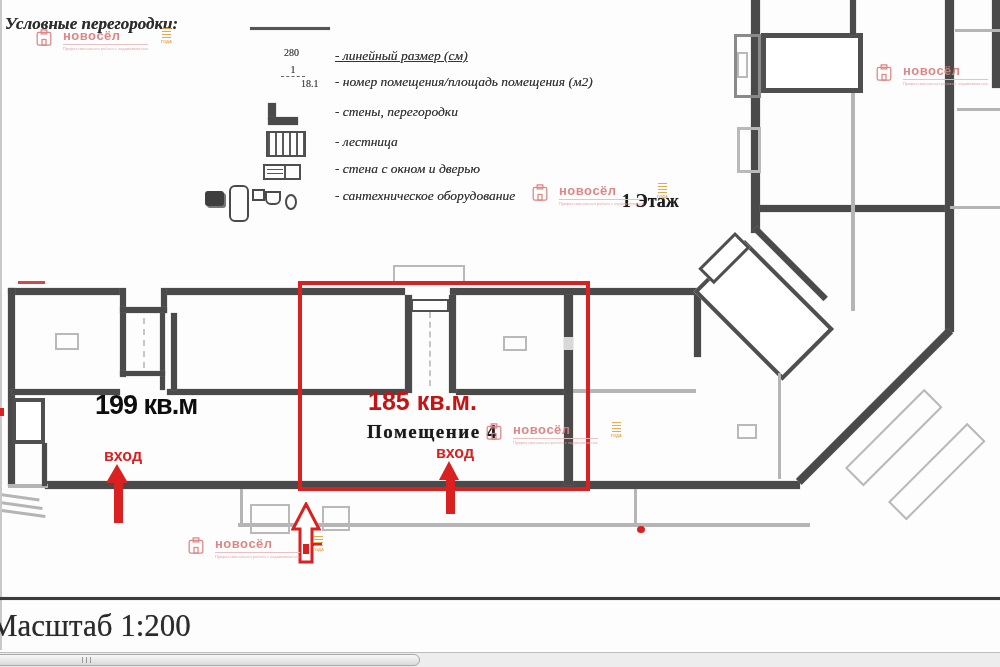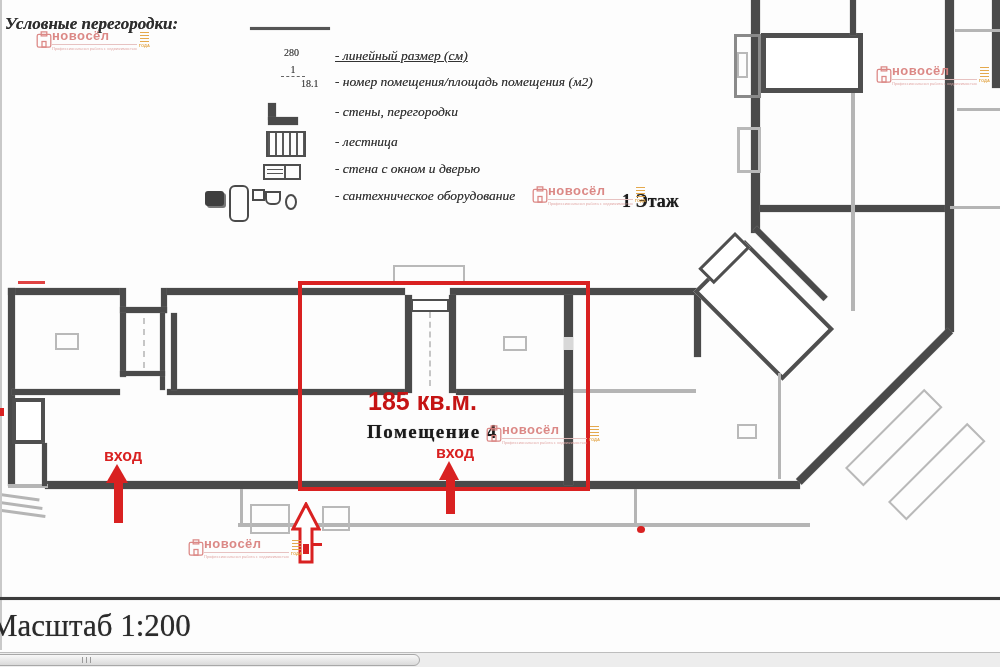--- a/index.html
+++ b/index.html
@@ -38,21 +38,21 @@
 
   
   .red-rect{position:absolute;left:298px;top:281px;width:292px;height:210px;
             border:4px solid #d92121;box-sizing:border-box;z-index:30;}
   .red{position:absolute;background:#d92121;}
   .arrow-head{position:absolute;width:0;height:0;border-left:11px solid transparent;
               border-right:11px solid transparent;border-bottom:19px solid #d92121;}
   .red-dot{position:absolute;left:637px;top:526px;width:8px;height:7px;background:#d92121;border-radius:50%;}
 
   
-  .wm{position:absolute;display:flex;align-items:center;gap:0;opacity:.92;z-index:40;}
+  .wm{position:absolute;display:flex;align-items:flex-start;gap:11px;opacity:.92;z-index:40;}
   .wm-body{display:flex;flex-direction:column;line-height:1;}
   .wm-brand{font:bold 13px "Liberation Sans",sans-serif;color:#d97f7c;letter-spacing:.5px;font-style:normal;}
   .wm-tag{font:4px "Liberation Sans",sans-serif;color:#e0a5a3;text-decoration:none;
           border-top:1px solid #e6bdbc;margin-top:1px;padding-top:1px;white-space:nowrap;}
   .wm-badge{display:flex;flex-direction:column;align-items:center;margin-left:2px;line-height:1;}
   .wm-badge-lines{display:block;width:9px;height:10px;
       background:repeating-linear-gradient(180deg,#e2a23f 0 1px,transparent 1px 3px);}
   .wm-badge em{font:bold 4px "Liberation Sans",sans-serif;color:#e2a23f;font-style:normal;margin-top:1px;}
 
   
@@ -178,20 +178,21 @@
   <div class="vhod" style="left:436px;top:444px;z-index:35;">вход</div>
   <i class="arrow-head" style="left:439px;top:461px;border-left-width:10px;border-right-width:10px;z-index:35;"></i>
   <i class="red" style="left:446px;top:478px;width:9px;height:36px;z-index:35;"></i>
 
   <svg style="position:absolute;left:291px;top:502px;z-index:35;" width="30" height="62" viewBox="0 0 30 62">
     <polygon points="15,2 28,27 21,27 21,60 9,60 9,27 2,27" fill="#ffffff" stroke="#d92121" stroke-width="3"></polygon>
     <rect x="12" y="42" width="6" height="10" fill="#d92121"></rect>
   </svg>
   <i class="red" style="left:312px;top:543px;width:10px;height:3px;z-index:34;"></i>
 
+  <div class="area-black">199 кв.м</div>
   <div class="area-red" style="z-index:36;">185 кв.м.</div>
   <div class="room-name" style="z-index:36;">Помещение 4</div>
 
   <div class="wm" style="left:36px;top:28px;">
     <svg width="16" height="19" viewBox="0 0 20 22">
         <g fill="none" stroke="#d97f7c" stroke-width="1.6">
           <rect x="1.5" y="4.5" width="17" height="16" rx="2"></rect>
           <rect x="6.5" y="1.5" width="7" height="5"></rect>
           <rect x="7.5" y="13.5" width="5" height="7"></rect>
         </g>

